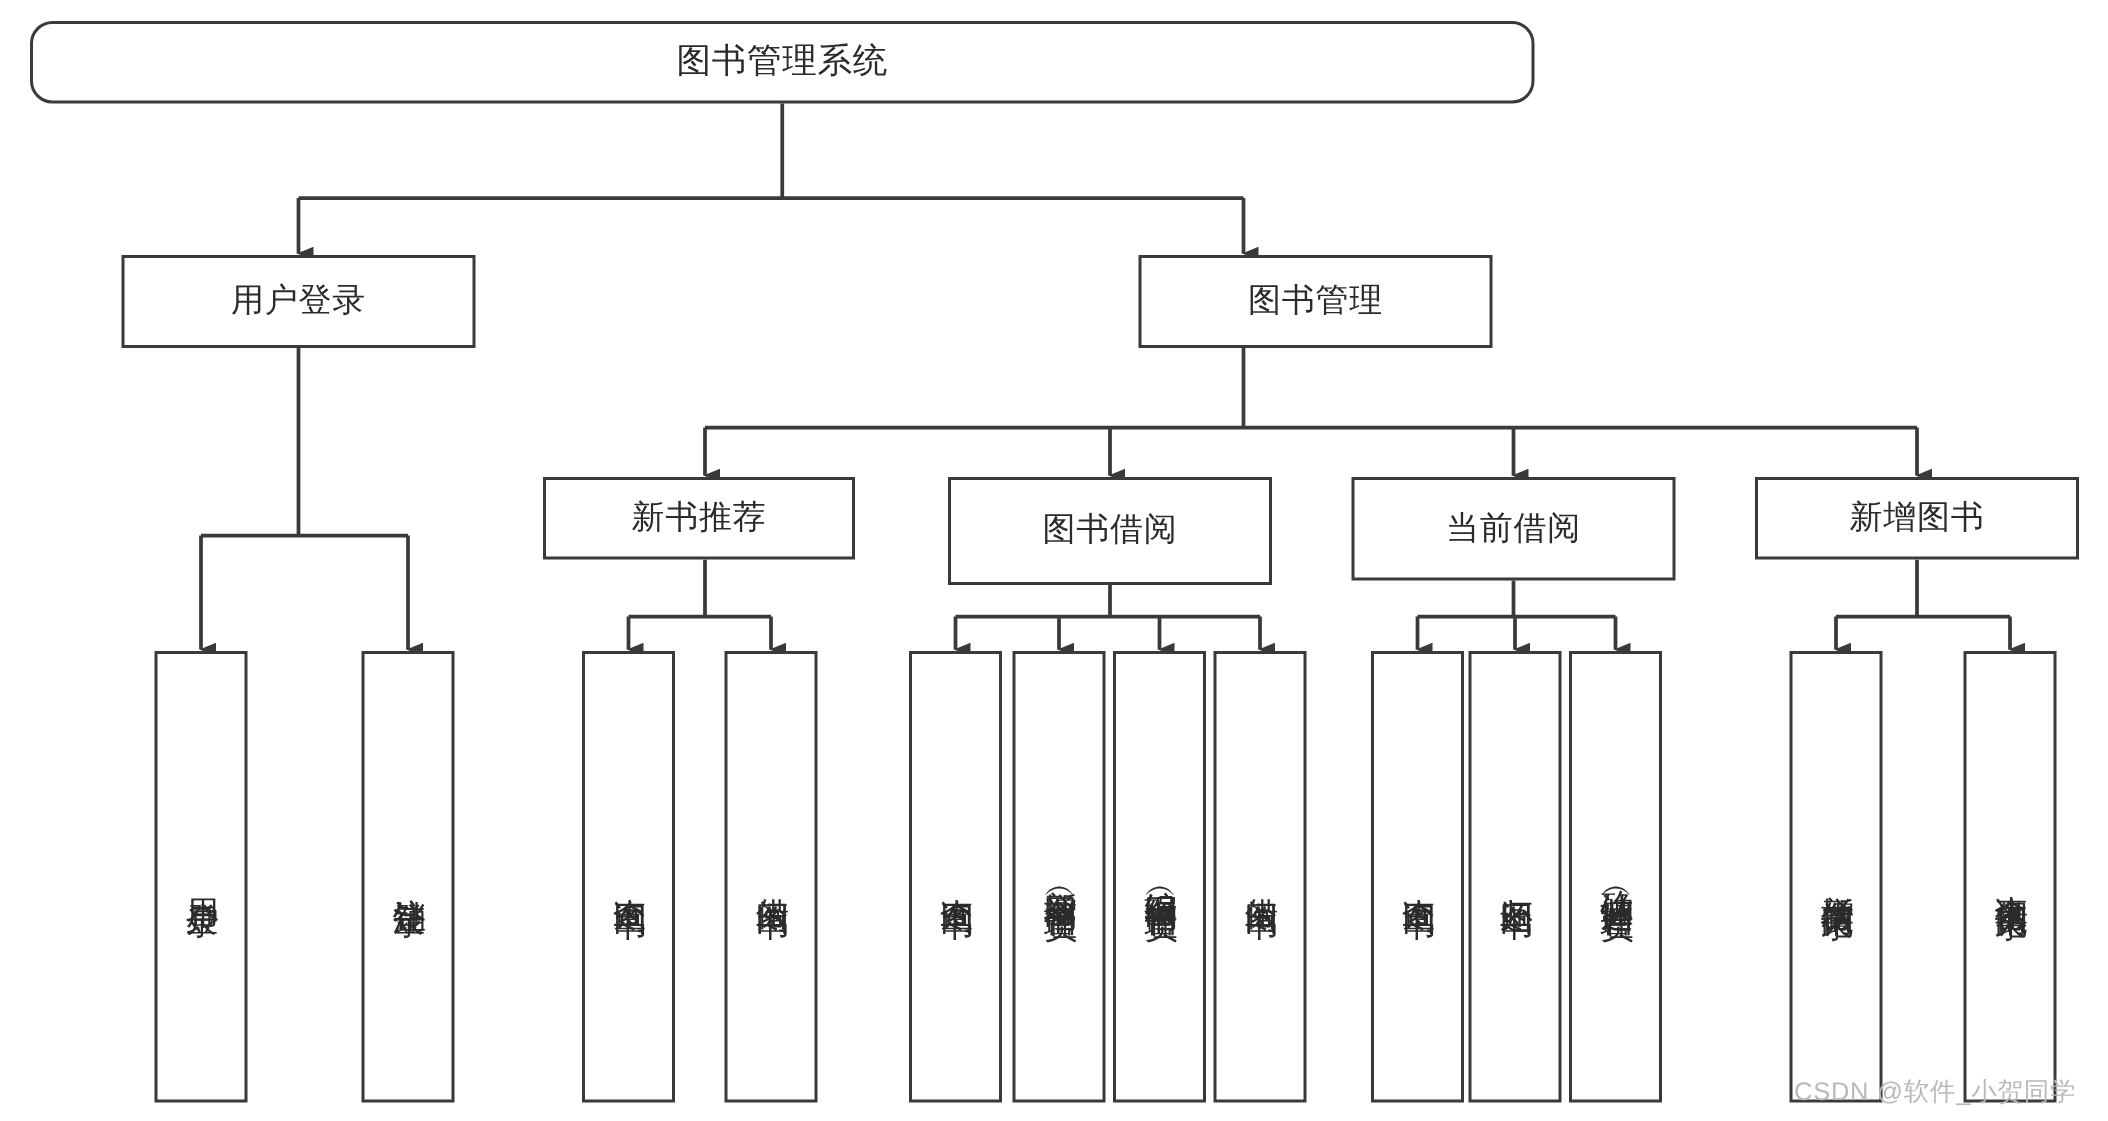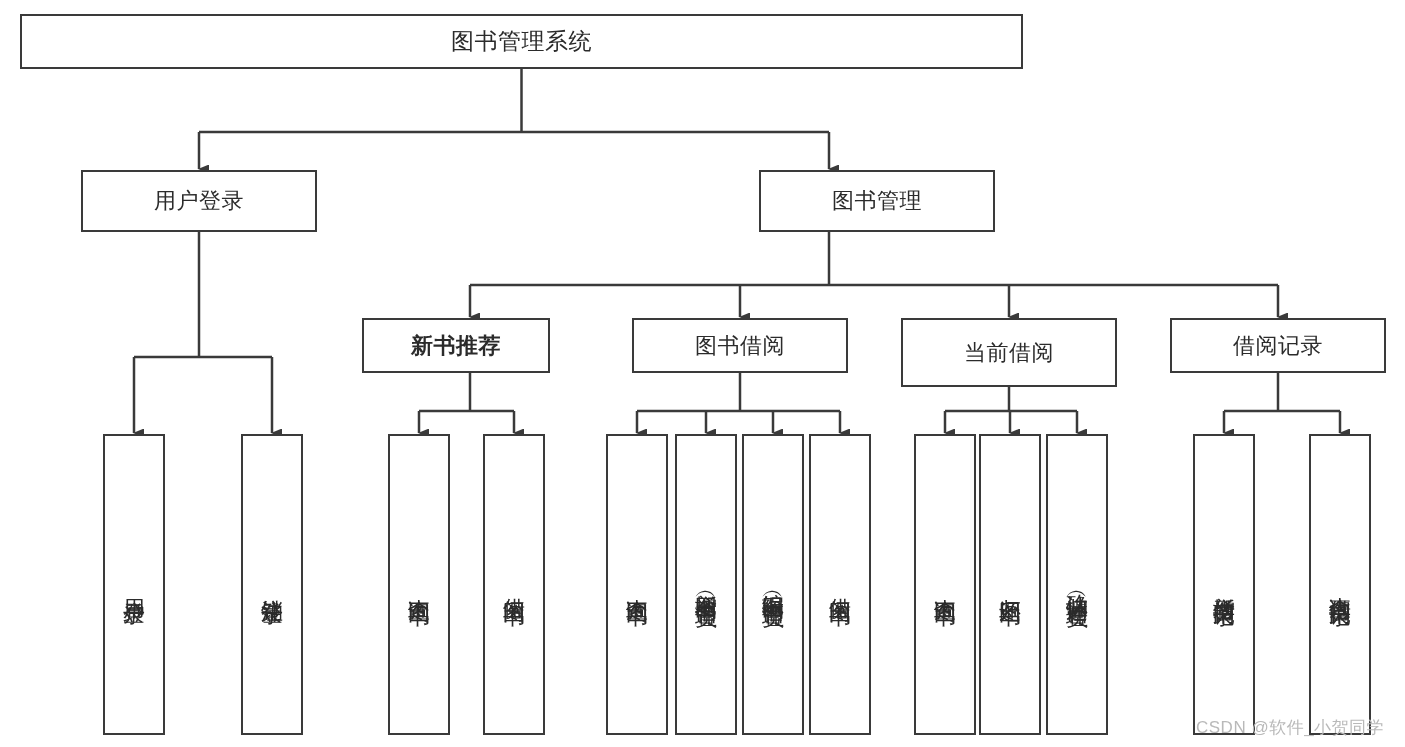--- a/index.html
+++ b/index.html
@@ -107,40 +107,40 @@
         <path d="M945,411 L945,433" marker-end="url(#arrowhead)"></path>
         <path d="M1010,411 L1010,433" marker-end="url(#arrowhead)"></path>
         <path d="M1077,411 L1077,433" marker-end="url(#arrowhead)"></path>
         <path d="M1278,373 L1278,411"></path>
         <path d="M1224,411 L1340,411"></path>
         <path d="M1224,411 L1224,433" marker-end="url(#arrowhead)"></path>
         <path d="M1340,411 L1340,433" marker-end="url(#arrowhead)"></path>
       </g>
   </svg>
   <div id="node-layer">
-      <div class="node horizontal root" style="left: 20px; top: 14px; width: 1003px; height: 55px;">
+      <div class="node horizontal root" style="left: 20px; top: 14px; width: 1003px; height: 55px; border-radius: 15px;">
         <span class="label">图书管理系统</span>
       </div>
       <div class="node horizontal" style="left: 81px; top: 170px; width: 236px; height: 62px;">
         <span class="label">用户登录</span>
       </div>
       <div class="node horizontal" style="left: 711px; top: 170px; width: 236px; height: 62px; margin-left: 48px;">
         <span class="label">图书管理</span>
       </div>
-      <div class="node horizontal" style="left: 362px; top: 318px; width: 188px; height: 55px; font-weight: bold;">
+      <div class="node horizontal" style="left: 362px; top: 318px; width: 208px; height: 55px;">
         <span class="label">新书推荐</span>
       </div>
-      <div class="node horizontal" style="left: 632px; top: 318px; width: 216px; height: 55px;">
+      <div class="node horizontal" style="left: 632px; top: 318px; width: 216px; height: 72px;">
         <span class="label">图书借阅</span>
       </div>
       <div class="node horizontal" style="left: 901px; top: 318px; width: 216px; height: 69px;">
         <span class="label">当前借阅</span>
       </div>
       <div class="node horizontal" style="left: 1170px; top: 318px; width: 216px; height: 55px;">
-        <span class="label">借阅记录</span>
+        <span class="label">新增图书</span>
       </div>
       <div class="node vertical" style="left: 103px; top: 434px; width: 62px; height: 301px;">
         <span class="label">用户登录</span>
       </div>
       <div class="node vertical" style="left: 241px; top: 434px; width: 62px; height: 301px;">
         <span class="label">注销登录</span>
       </div>
       <div class="node vertical" style="left: 388px; top: 434px; width: 62px; height: 301px;">
         <span class="label">查询图书</span>
       </div>

